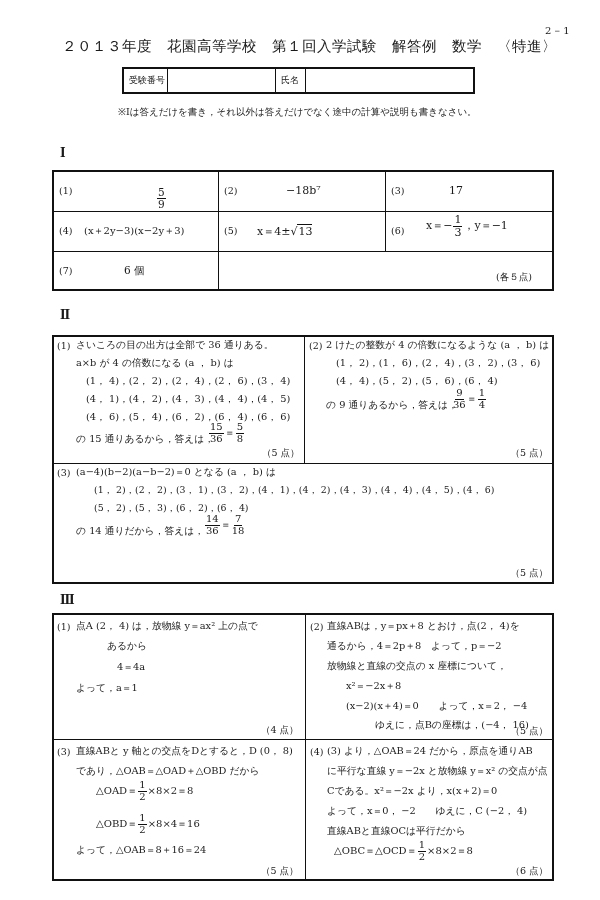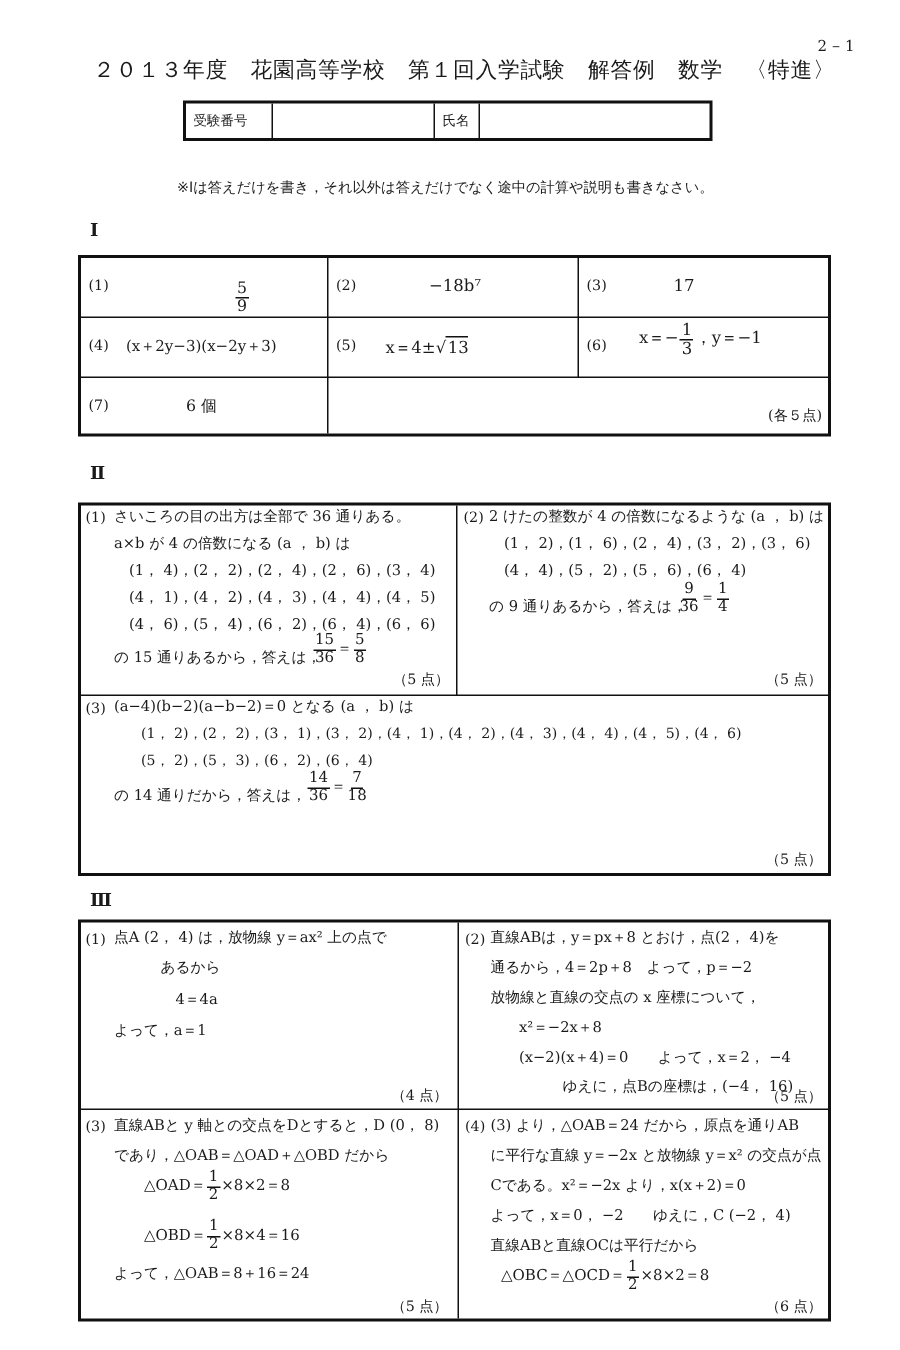--- a/index.html
+++ b/index.html
@@ -4,39 +4,39 @@
 <style>
   html, body { margin:0; padding:0; background:#ffffff; }
   body { width:600px; height:900px; position:relative; overflow:hidden;
          font-family: "DejaVu Serif", "Liberation Serif", serif; color:#1a1a1a; }
   .abs { position:absolute; }
   .page-no { left:545px; top:24px; font-size:10px; letter-spacing:1px; }
   .title { left:62px; top:37px; font-size:14.5px; letter-spacing:0.5px; white-space:pre; }
   .info { left:122px; top:67px; width:353px; height:27px; border:2px solid #111; display:flex; box-sizing:border-box; }
   .info div { border-right:1px solid #111; font-size:9px; display:flex; align-items:center; padding-left:5px; box-sizing:border-box; }
   .info div:last-child { border-right:none; }
-  .note { left:118px; top:119px; font-size:9.5px; white-space:pre;font-family:Liberation Serif, serif; }
+  .note { left:118px; top:105px; font-size:9.5px; white-space:pre; }
   .sec-label { font-size:12px; font-weight:bold; }
   .box { border:2px solid #111; box-sizing:border-box; }
   .num { position:absolute; font-size:9.5px; }
   .ans { position:absolute; font-size:11px; white-space:pre; }
   .frac { display:inline-flex; flex-direction:column; align-items:center; vertical-align:middle; line-height:1.05; margin:0 1px; }
   .frac .n { border-bottom:1px solid #111; padding:0 1px; }
   .pts { position:absolute; font-size:9.5px; white-space:pre; }
   .line { position:absolute; font-size:9.8px; white-space:pre; line-height:20px; }
   .sqrt { border-top:1px solid #111; padding-left:1px; }
 </style>
 </head>
 <body>
 
 <div class="abs page-no">2－1</div>
 <div class="abs title">２０１３年度　花園高等学校　第１回入学試験　解答例　数学　〈特進〉</div>
 
 <div class="abs info">
-  <div style="width:58px">受験番号</div>
+  <div style="width:44px">受験番号</div>
   <div style="width:108px"></div>
   <div style="width:30px">氏名</div>
   <div style="flex:1"></div>
 </div>
 
 <div class="abs note">※Ⅰは答えだけを書き，それ以外は答えだけでなく途中の計算や説明も書きなさい。</div>
 
 <div class="abs sec-label" style="left:60px;top:146px;">Ⅰ</div>
 <div class="abs box" style="left:52px;top:170px;width:502px;height:121px;">
 
@@ -74,21 +74,21 @@
 
   <div>
     <span class="num" style="left:337px;top:53px;">(6)</span>
     <span class="ans" style="left:372px;top:42px;"><span>x＝−</span><span class="frac"><span class="n">1</span><span>3</span></span><span>，y＝−1</span></span>
   </div>
 
   <div>
     <span class="num" style="left:5px;top:93px;">(7)</span>
     <span class="ans" style="left:70px;top:92px;font-size:10.5px;">6 個</span>
   </div>
-  <span class="pts" style="right:4px;top:99px;">(各５点)</span>
+  <span class="pts" style="right:20px;top:99px;">(各５点)</span>
 </div>
 
 <div class="abs sec-label" style="left:60px;top:308px;">Ⅱ</div>
 <div class="abs box" style="left:52px;top:335px;width:502px;height:249px;">
   <div class="abs" style="left:0;top:126px;width:498px;border-top:1px solid #111;"></div>
   <div class="abs" style="left:250px;top:0;height:127px;border-left:1px solid #111;"></div>
 
   <div>
     <span class="num" style="left:3px;top:3px;">(1)</span>
     <span class="line" style="left:22px;top:-2px;">さいころの目の出方は全部で 36 通りある。</span>

